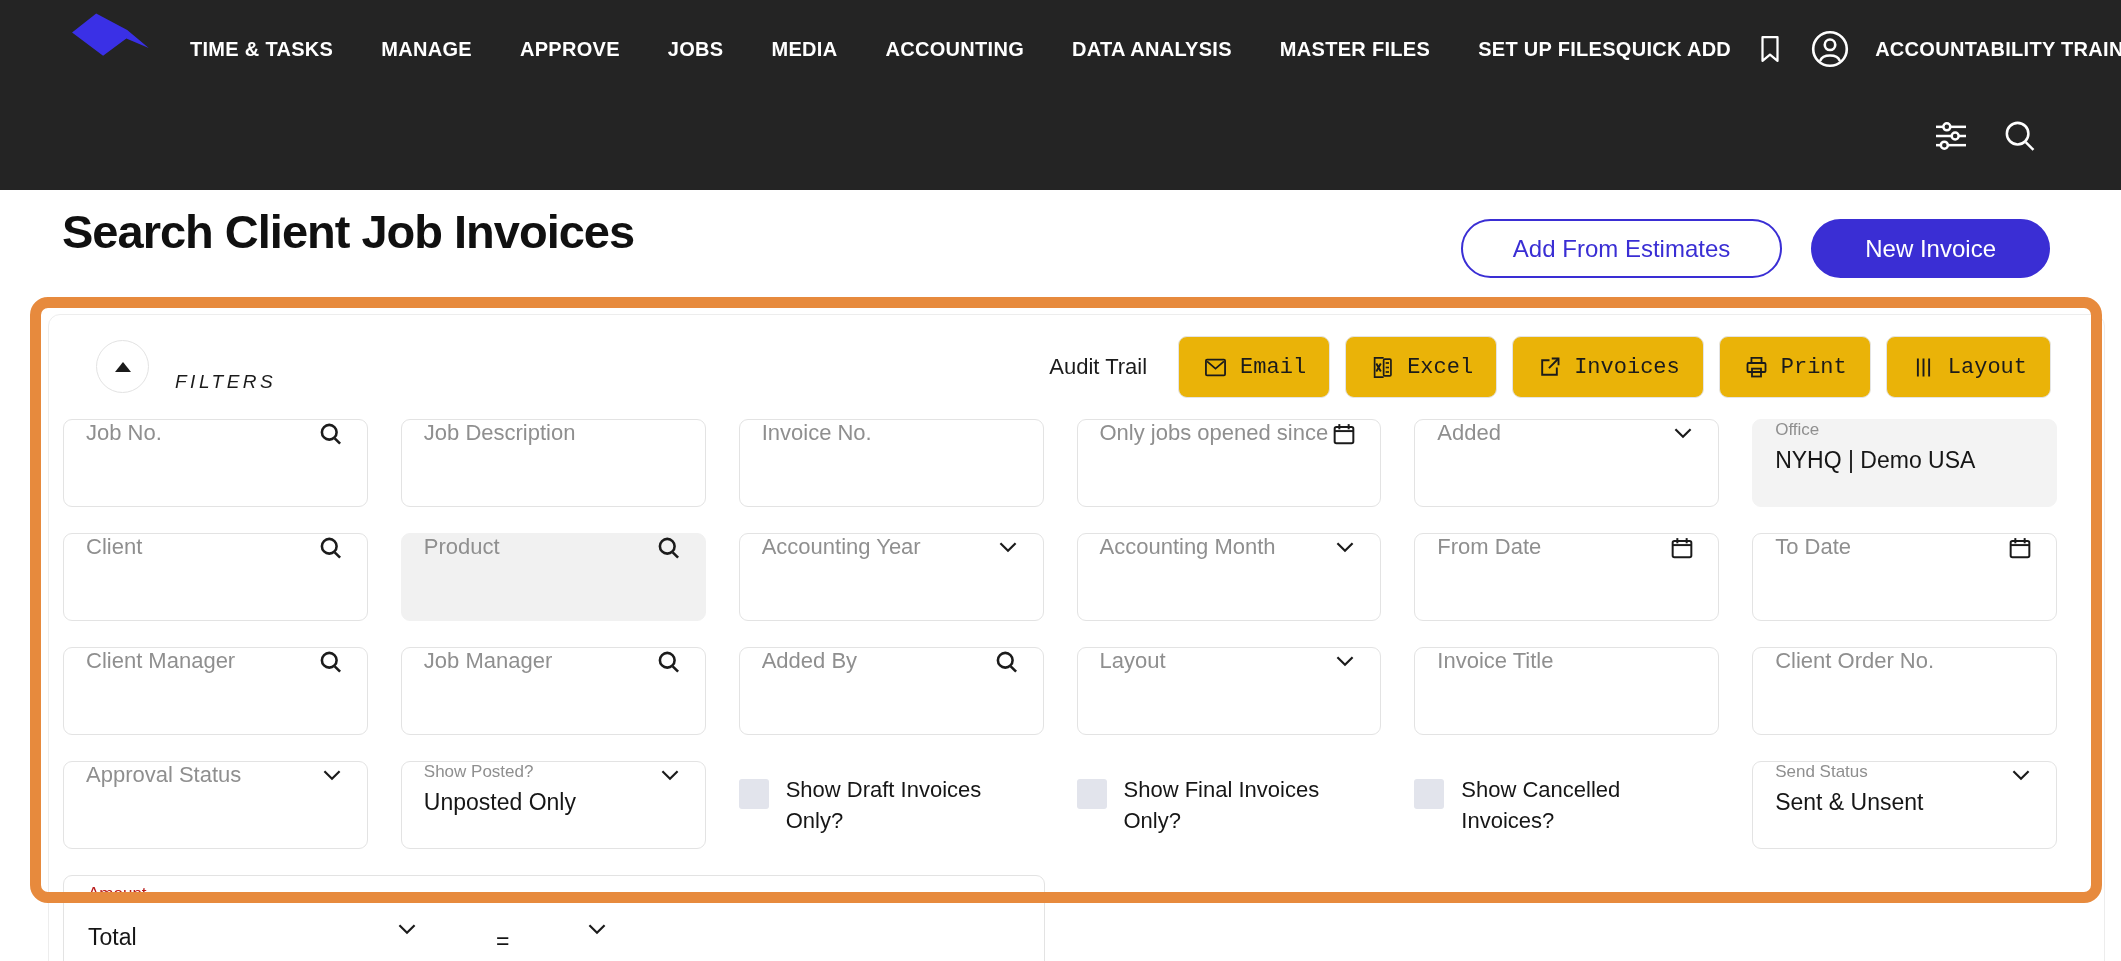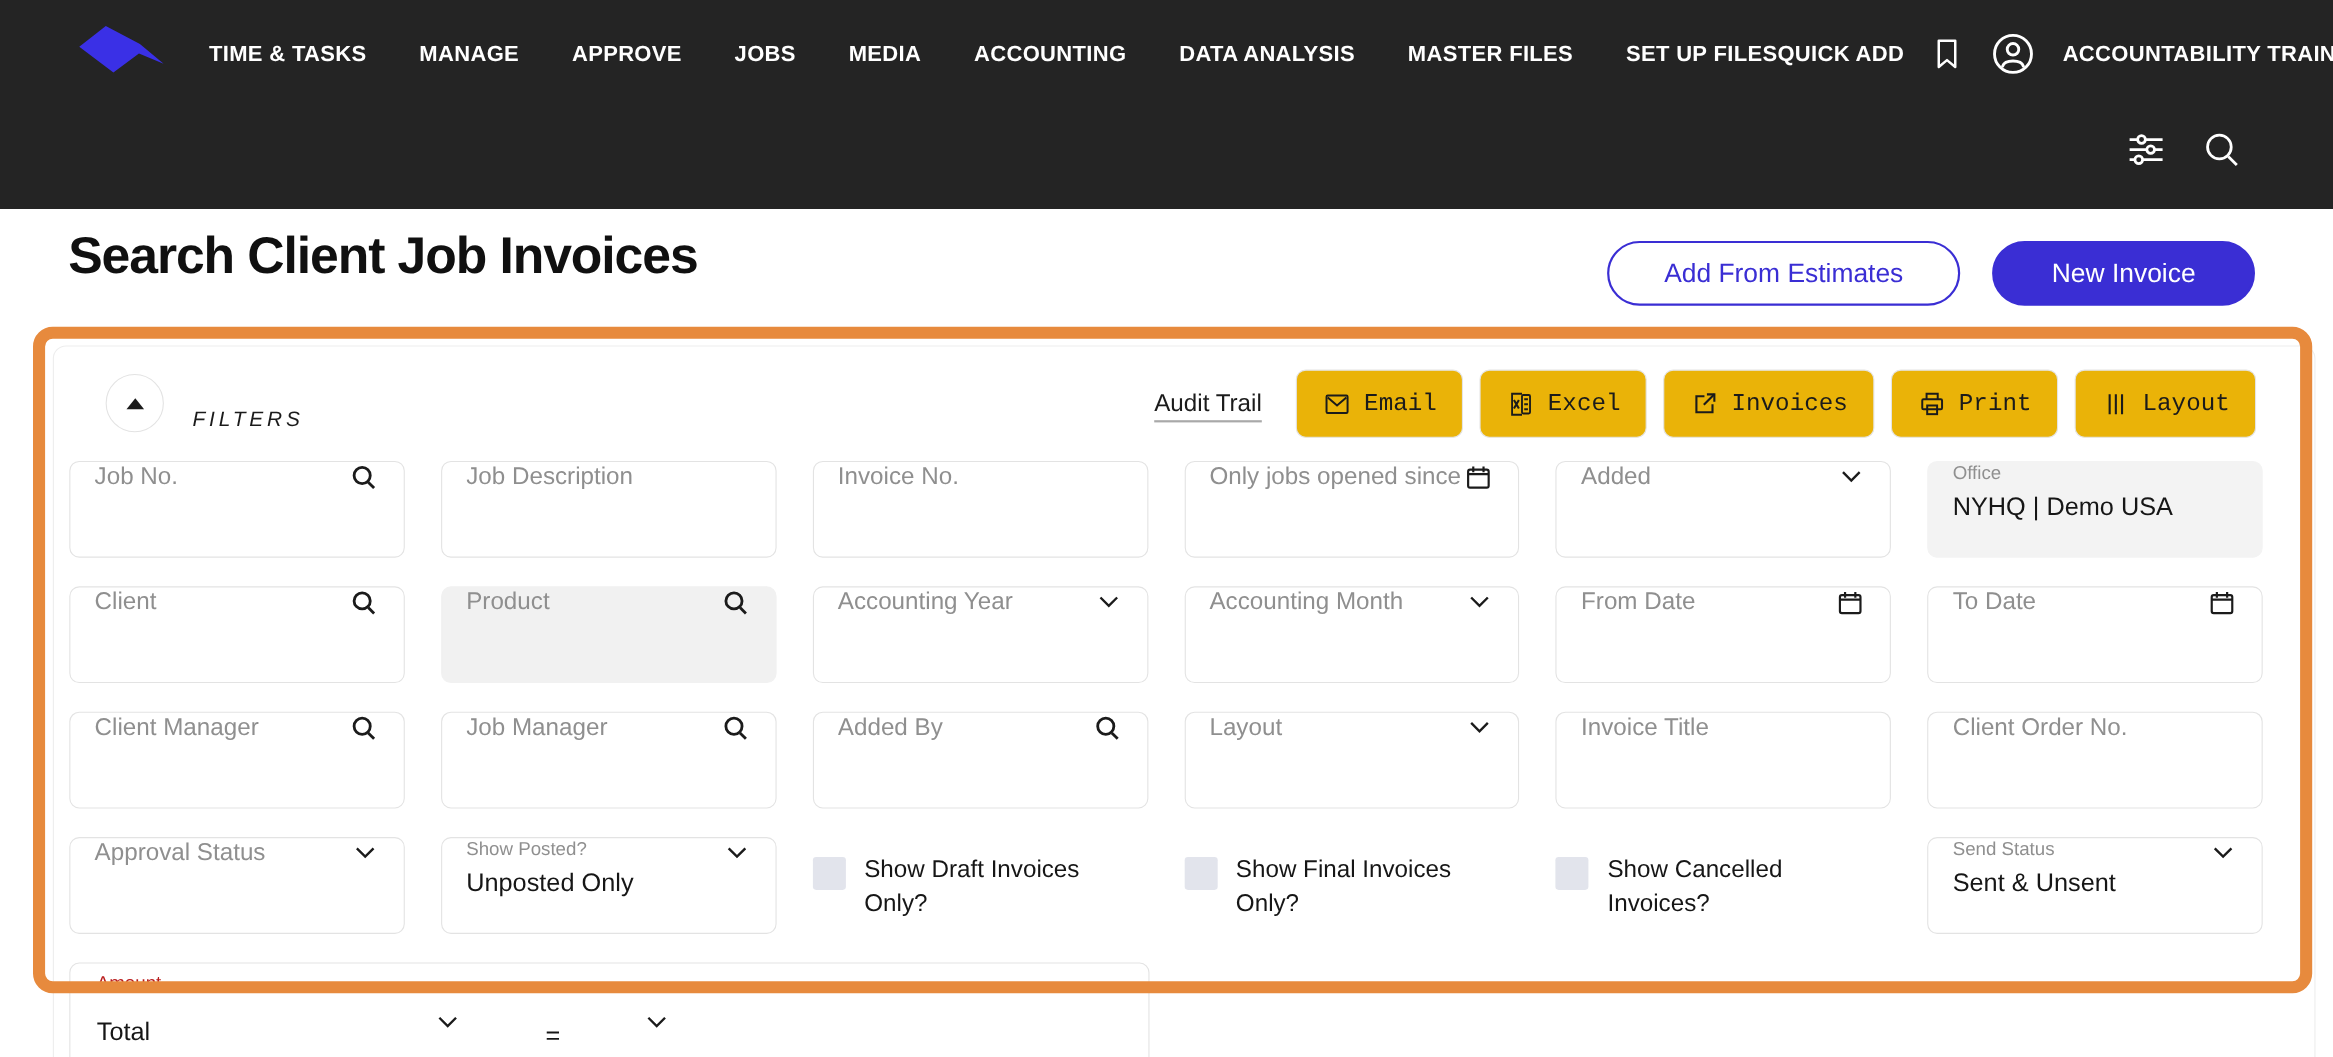--- a/index.html
+++ b/index.html
@@ -3,21 +3,21 @@
 <meta charset="utf-8">
 <style>
   * { box-sizing: border-box; margin: 0; padding: 0; }
   html,body { width:2121px; height:961px; overflow:hidden; }
   body {
     position:relative; background:#ffffff;
     font-family:"Liberation Sans", sans-serif; color:#1b1b1b;
   }
   
   .navbar { position:absolute; left:0; top:0; width:2121px; height:190px; background:#242424; }
-  .nav-row { display:flex; align-items:center; height:98px; padding:0 78px 0 60px; }
+  .nav-row { display:flex; height:98px; padding:0 78px 0 60px; }
   .logo { width:112px; height:78px; flex:0 0 auto; margin-right:18px; cursor:pointer; }
   .nav-items { display:flex; align-items:center; gap:48px; }
   .nav-item { color:#fff; font-size:20px; font-weight:700; letter-spacing:.3px; white-space:nowrap; cursor:pointer; }
   .nav-right { margin-left:auto; display:flex; align-items:center; gap:24px; }
   .nav-right .nav-item { margin-right:0; }
   .icon-btn { display:flex; align-items:center; justify-content:center; cursor:pointer; }
   .nav-tools { position:absolute; top:116px; right:82px; display:flex; align-items:center; gap:30px; }
   
   .page-title { position:absolute; left:62px; top:204px; font-size:47px; font-weight:700; letter-spacing:-1px; color:#101010; }
   .top-buttons { position:absolute; top:219px; right:71px; display:flex; gap:29px; }
@@ -25,21 +25,21 @@
   .btn-outline { border:2px solid var(--accent); color:var(--accent); background:#fff; }
   .btn-solid { border:2px solid var(--accent); background:var(--accent); color:#fff; padding:0 52px; }
   
   .filters-card { position:absolute; left:48px; top:314px; width:2057px; height:760px; border:1px solid #ededed; border-radius:12px; background:#fff; }
   .orange-overlay { position:absolute; left:30px; top:297px; width:2072px; height:606px; border:11px solid var(--orange); border-radius:18px; z-index:50; pointer-events:none; }
   .filters-head { position:absolute; left:96px; top:340px; display:flex; align-items:flex-end; gap:26px; z-index:2;font-style:italic; }
   .collapse-btn { width:53px; height:53px; border-radius:50%; border:1px solid #e3e3e3; background:#fff; display:flex; align-items:center; justify-content:center; cursor:pointer; }
   .tri-up { width:0; height:0; border-left:8px solid transparent; border-right:8px solid transparent; border-bottom:10px solid #1b1b1b; }
   .filters-label { font-size:19px; letter-spacing:3.5px; color:#1b1b1b; }
   .toolbar { position:absolute; top:336px; right:70px; display:flex; align-items:center; gap:15px; z-index:2; }
-  .audit-link { font-size:22px; color:#1b1b1b; text-decoration:underline; text-decoration-color:#a9a9a9; text-underline-offset:8px; margin-right:16px; cursor:pointer; white-space:nowrap; }
+  .audit-link { font-size:22px; color:#1b1b1b; text-decoration-color:#a9a9a9; text-underline-offset:8px; margin-right:16px; cursor:pointer; white-space:nowrap; }
   .tool-btn { height:62px; border:1px solid #e4e4e4; border-radius:9px; background:#eab308; display:flex; align-items:center; gap:11px; padding:0 23px; font-size:22px; color:#1b1b1b; cursor:pointer; white-space:nowrap;font-family:Liberation Mono, monospace; }
   
   .grid { position:absolute; left:63px; top:419px; width:1994px; display:grid; grid-template-columns:repeat(6,1fr); column-gap:33px; row-gap:26px; z-index:2; }
   .field { height:88px; border:1px solid #e3e3e3; border-radius:9px; background:#fff; display:flex; align-items:flex-start; justify-content:space-between; padding:0 22px; cursor:pointer; }
   .field input { border:none; outline:none; background:transparent; font:inherit; font-size:22px; color:#1b1b1b; width:100%; min-width:0; }
   .field input::placeholder { color:#8f8f8f; opacity:1; }
   .ph { color:#8f8f8f; font-size:22px; white-space:nowrap; }
   .field.gray { background:#f1f1f1; border-color:#f1f1f1;gap:48px; }
   .field .ficon { flex:0 0 auto; margin-left:8px; }
   .stacked { flex-direction:row; align-items:flex-start; padding:0 22px; }

